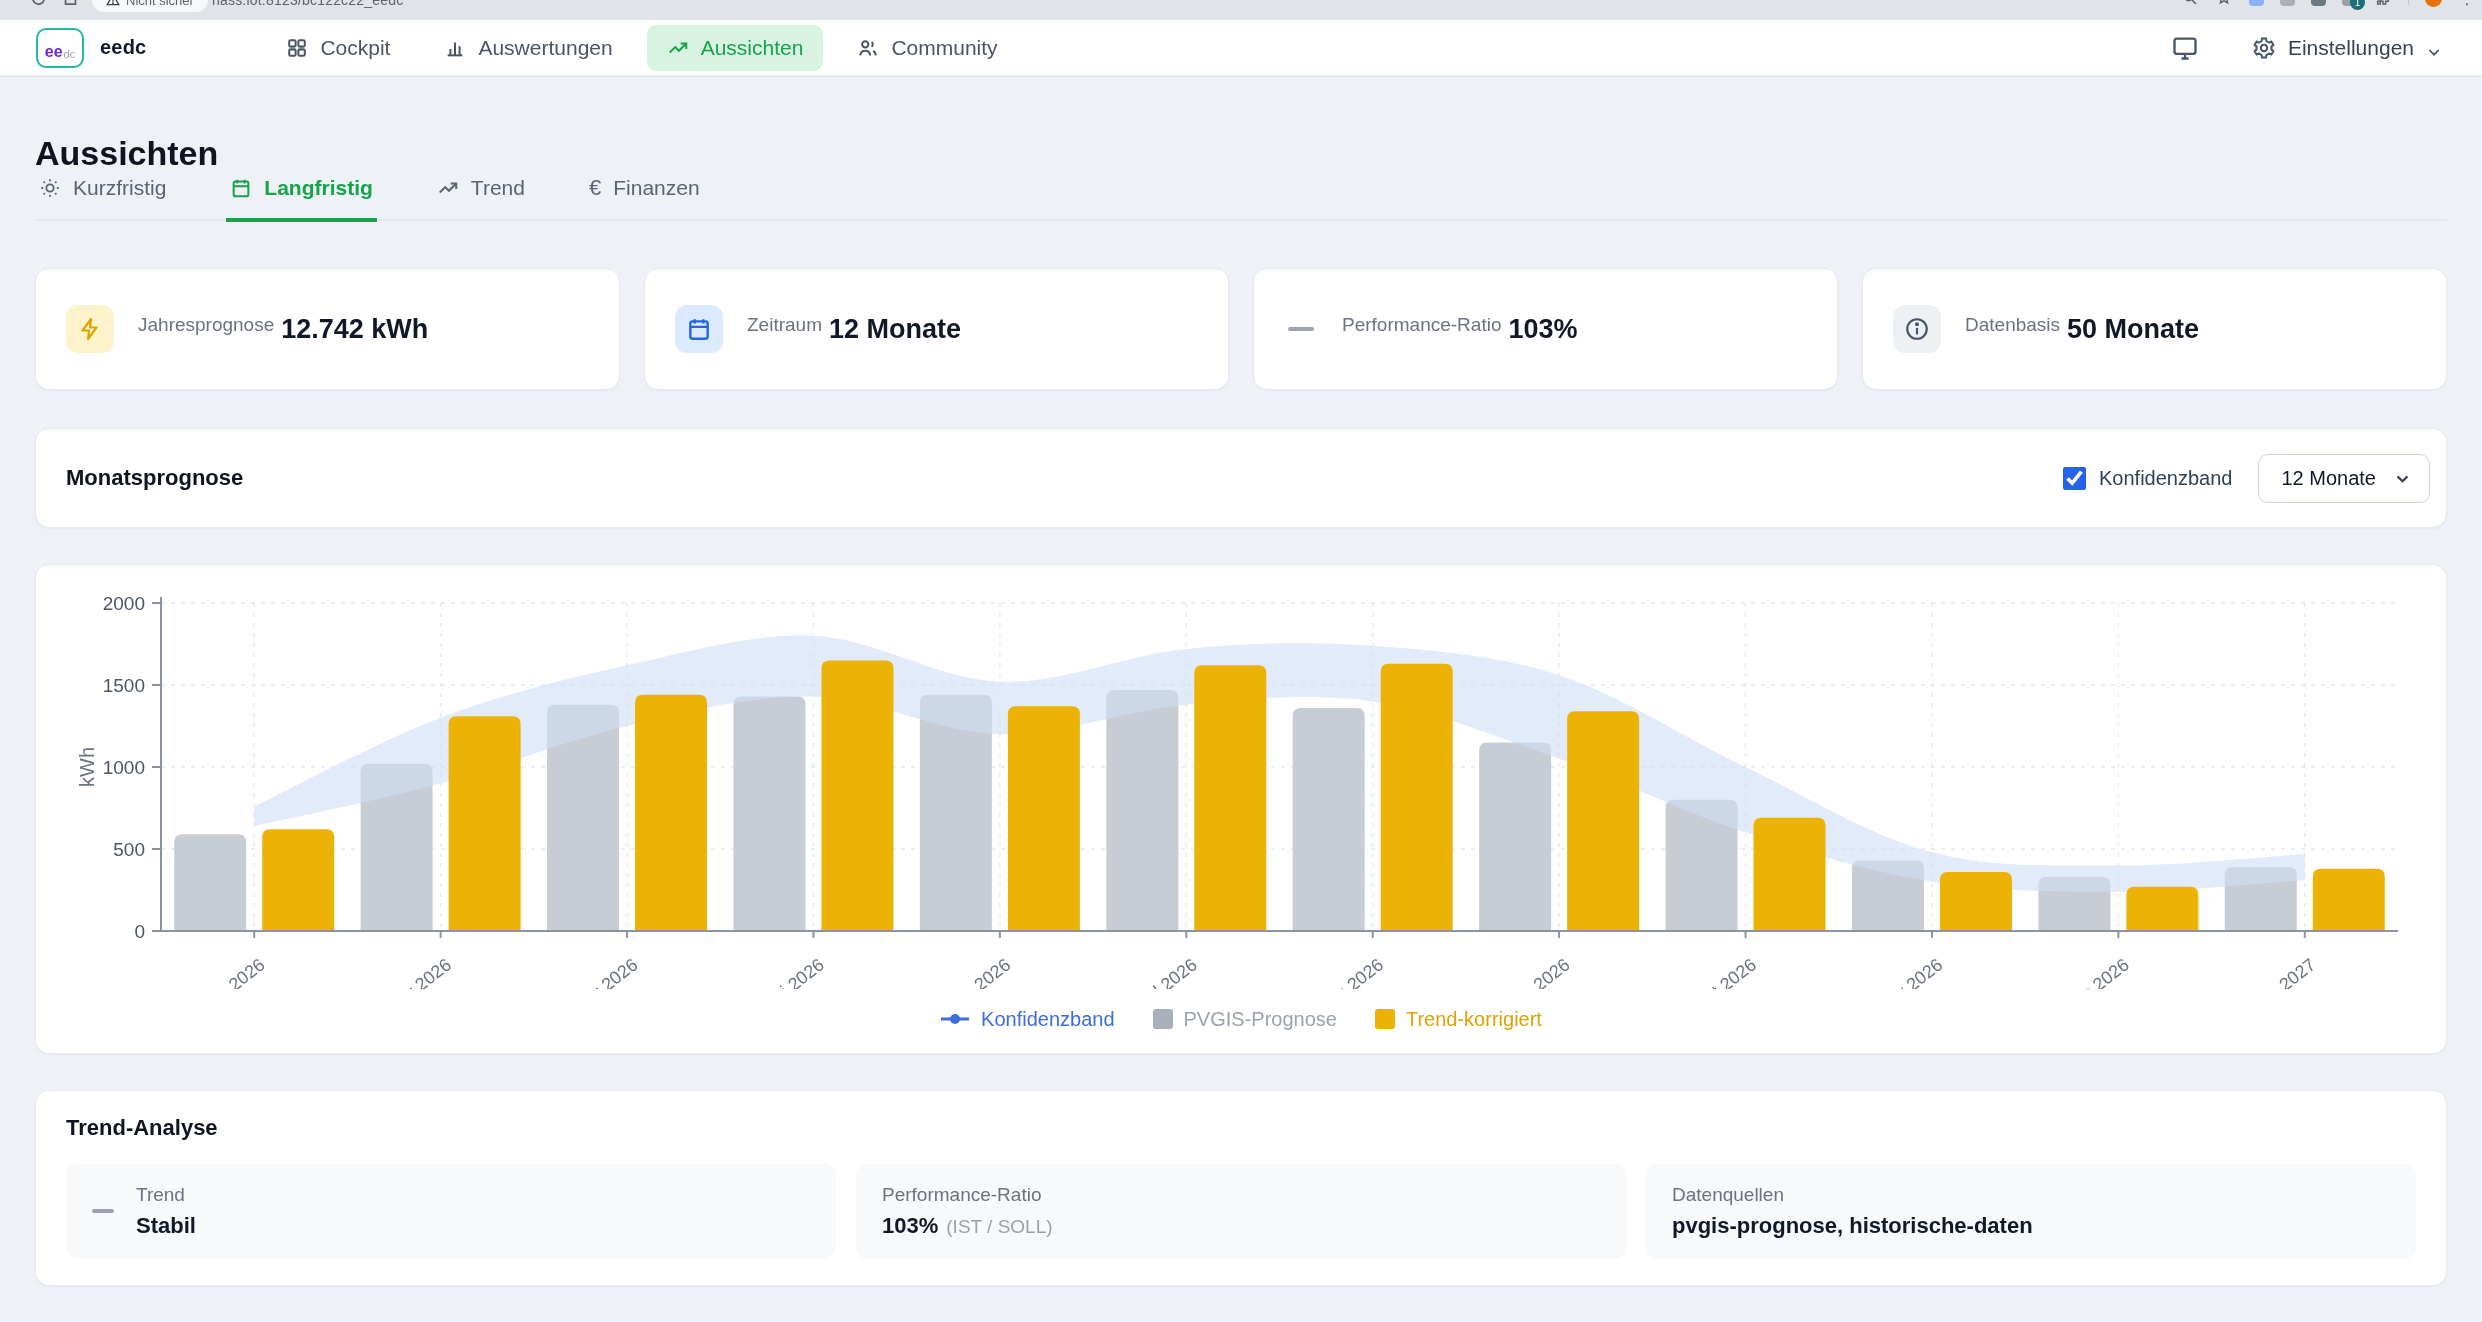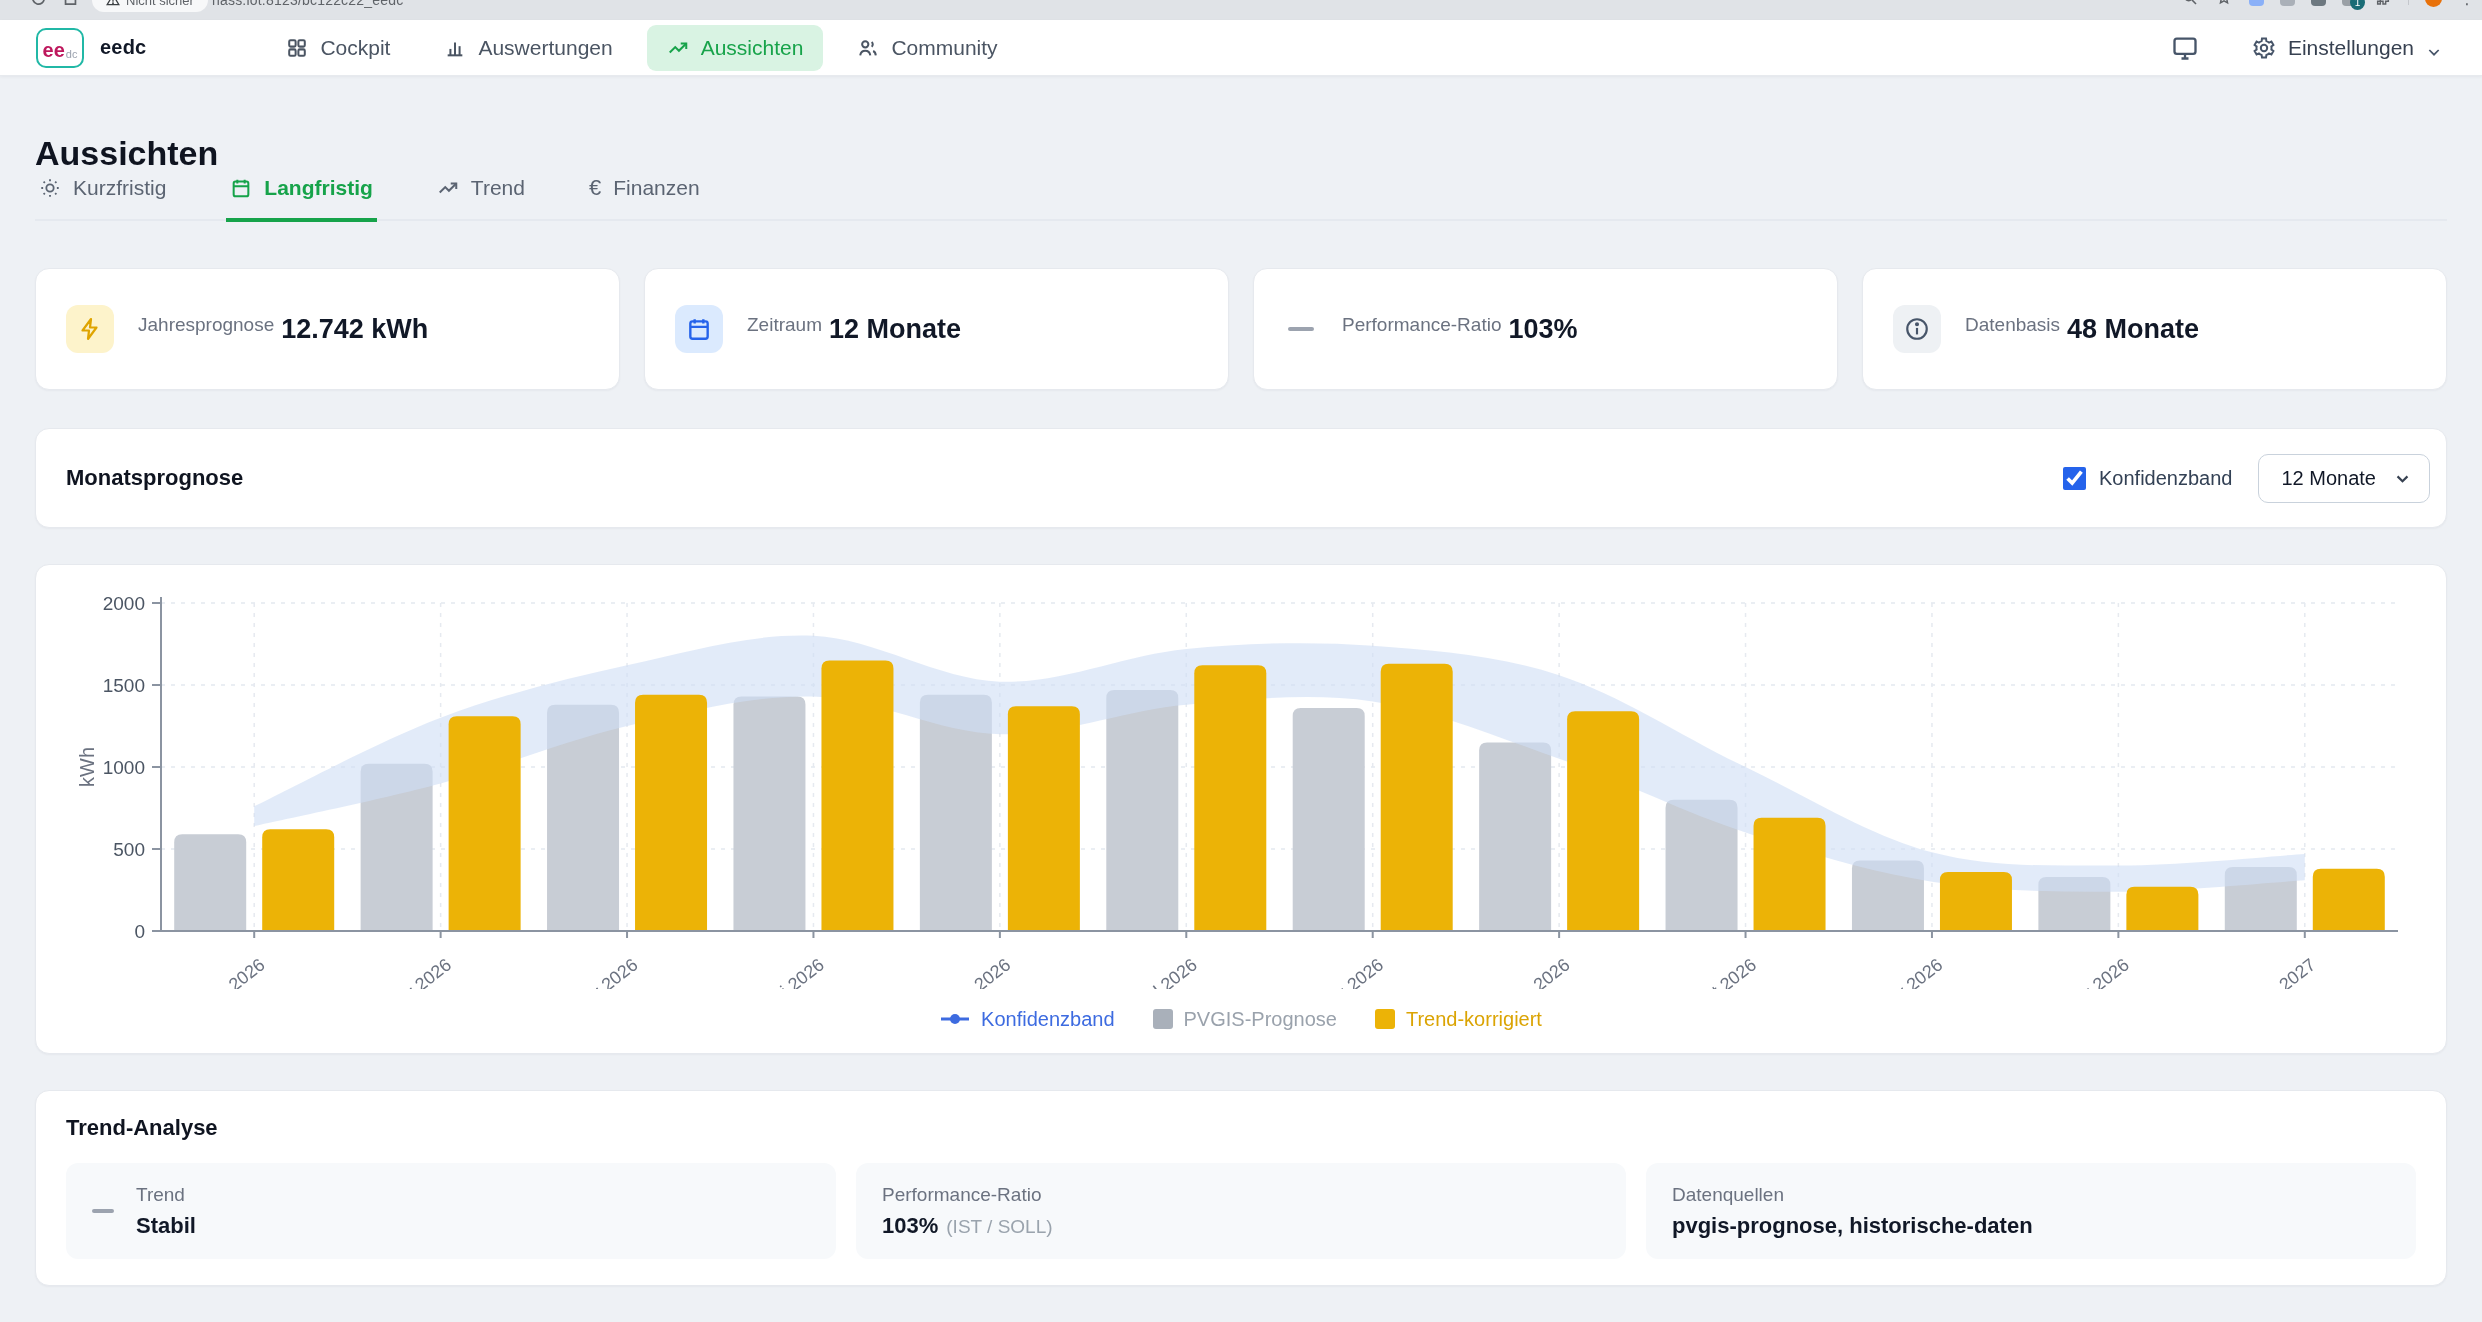--- a/index.html
+++ b/index.html
@@ -25,21 +25,21 @@
     background:#1a6c76; color:#fff; font-size:10px; display:flex; align-items:center; justify-content:center; }
   .b-avatar { width:17px; height:17px; border-radius:50%; background:#e8710a; }
   .b-sep { width:1px; height:14px; background:#c4c7cc; }
 
   
   .app-header { height:56px; background:#fff; display:flex; align-items:center;
     padding:0 40px 0 36px; border-bottom:1px solid #e7eaee; box-shadow:0 1px 3px rgba(15,23,42,.05);
     position:relative; z-index:5; }
   .logo-box { width:48px; height:40px; border:2px solid #21b8a6; border-radius:10px; background:#fff;
     display:flex; align-items:flex-end; justify-content:center; padding-bottom:6px; }
-  .logo-box .p1 { font-size:20px; font-weight:800; color:#be185d; line-height:1; }
+  .logo-box .p1 { font-size:16px; font-weight:800; color:#6d28d9; line-height:1; }
   .logo-box .p2 { font-size:11px; color:#9ca3af; line-height:1; margin-left:1px; }
   .brand { font-size:20px; font-weight:800; color:#111827; margin-left:16px; letter-spacing:.2px; }
   .main-nav { display:flex; align-items:center; gap:14px; margin-left:120px; }
   .nav-item { display:flex; align-items:center; gap:12px; padding:11px 20px; border-radius:9px;
     color:#4b5563; font-size:21px; font-weight:500; cursor:pointer; }
   .nav-item svg { stroke:#4b5563; }
   .nav-item.active { background:#d9f3e3; color:#17a34a; }
   .nav-item.active svg { stroke:#17a34a; }
   .hdr-spacer { flex:1; }
   .hdr-right { display:flex; align-items:center; gap:52px; }
@@ -279,21 +279,21 @@
     <div class="card stat-card">
       <div class="stat-icon info">
         <svg width="26" height="26" viewBox="0 0 24 24" fill="none" stroke="#475569" stroke-width="2">
             <circle cx="12" cy="12" r="9"></circle>
             <path d="M12 11v6"></path>
             <circle cx="12" cy="7.6" r="0.9" fill="#475569"></circle>
           </svg>
       </div>
       <div class="stat-texts">
         <span class="stat-label">Datenbasis</span>
-        <span class="stat-value">48 Monate</span>
+        <span class="stat-value">50 Monate</span>
       </div>
     </div>
   </div>
 
   <div class="card control-card">
     <span class="section-title">Monatsprognose</span>
     <div class="control-right">
       <label class="cb-wrap">
         <input type="checkbox" checked="" style="">
         <span class="cb-label">Konfidenzband</span>

